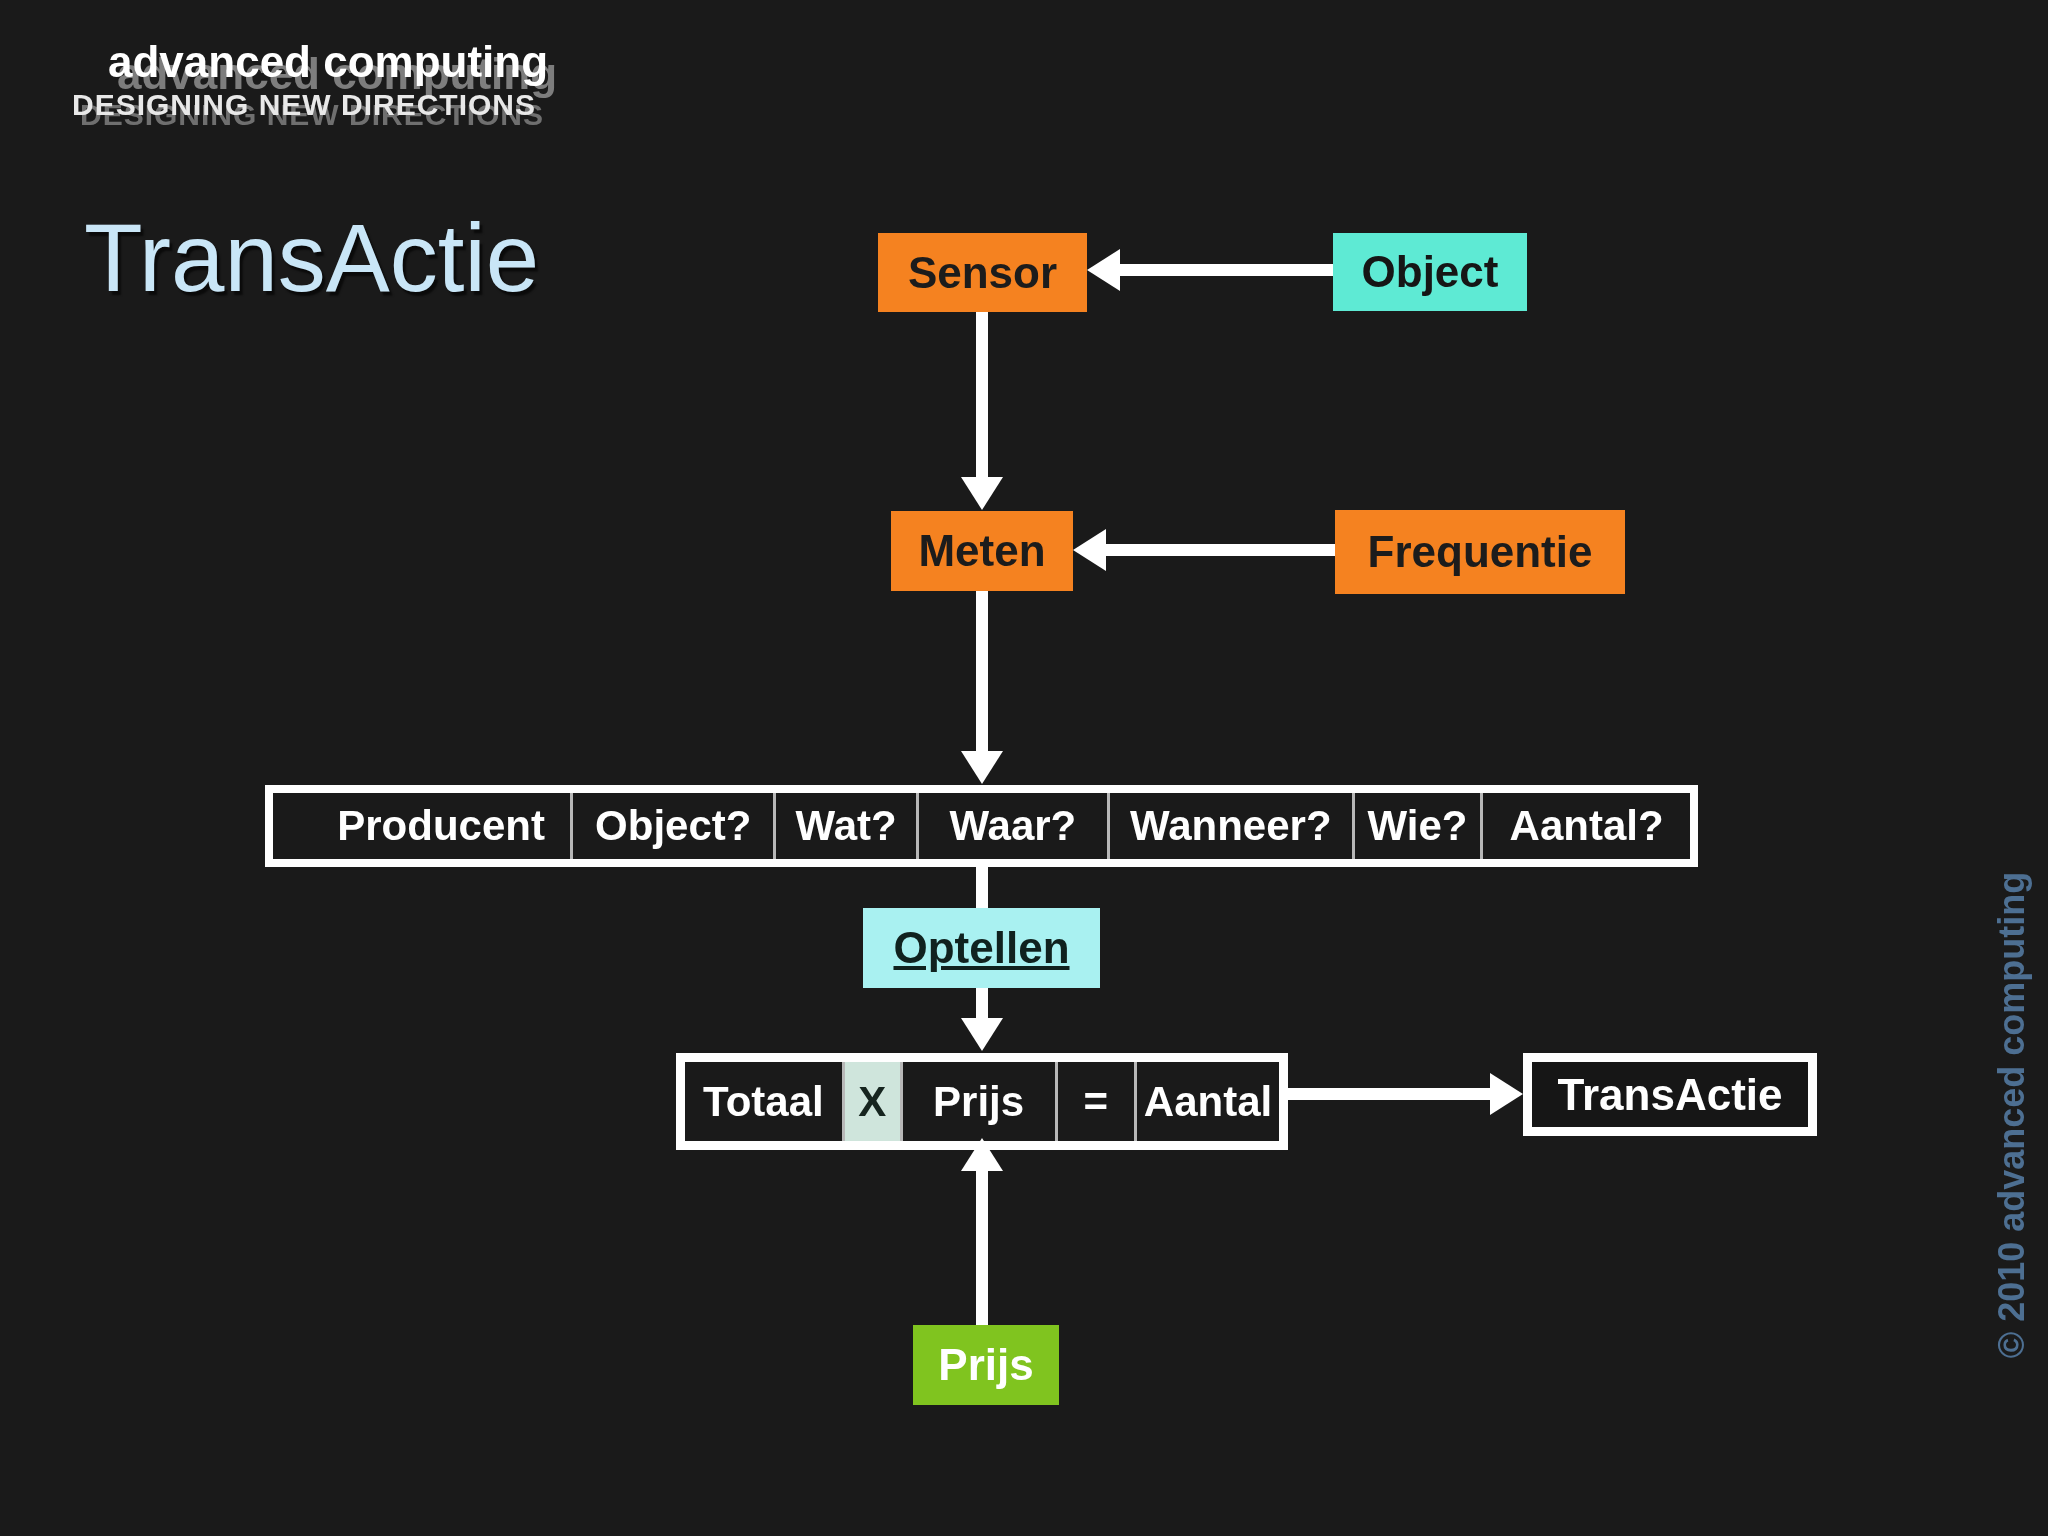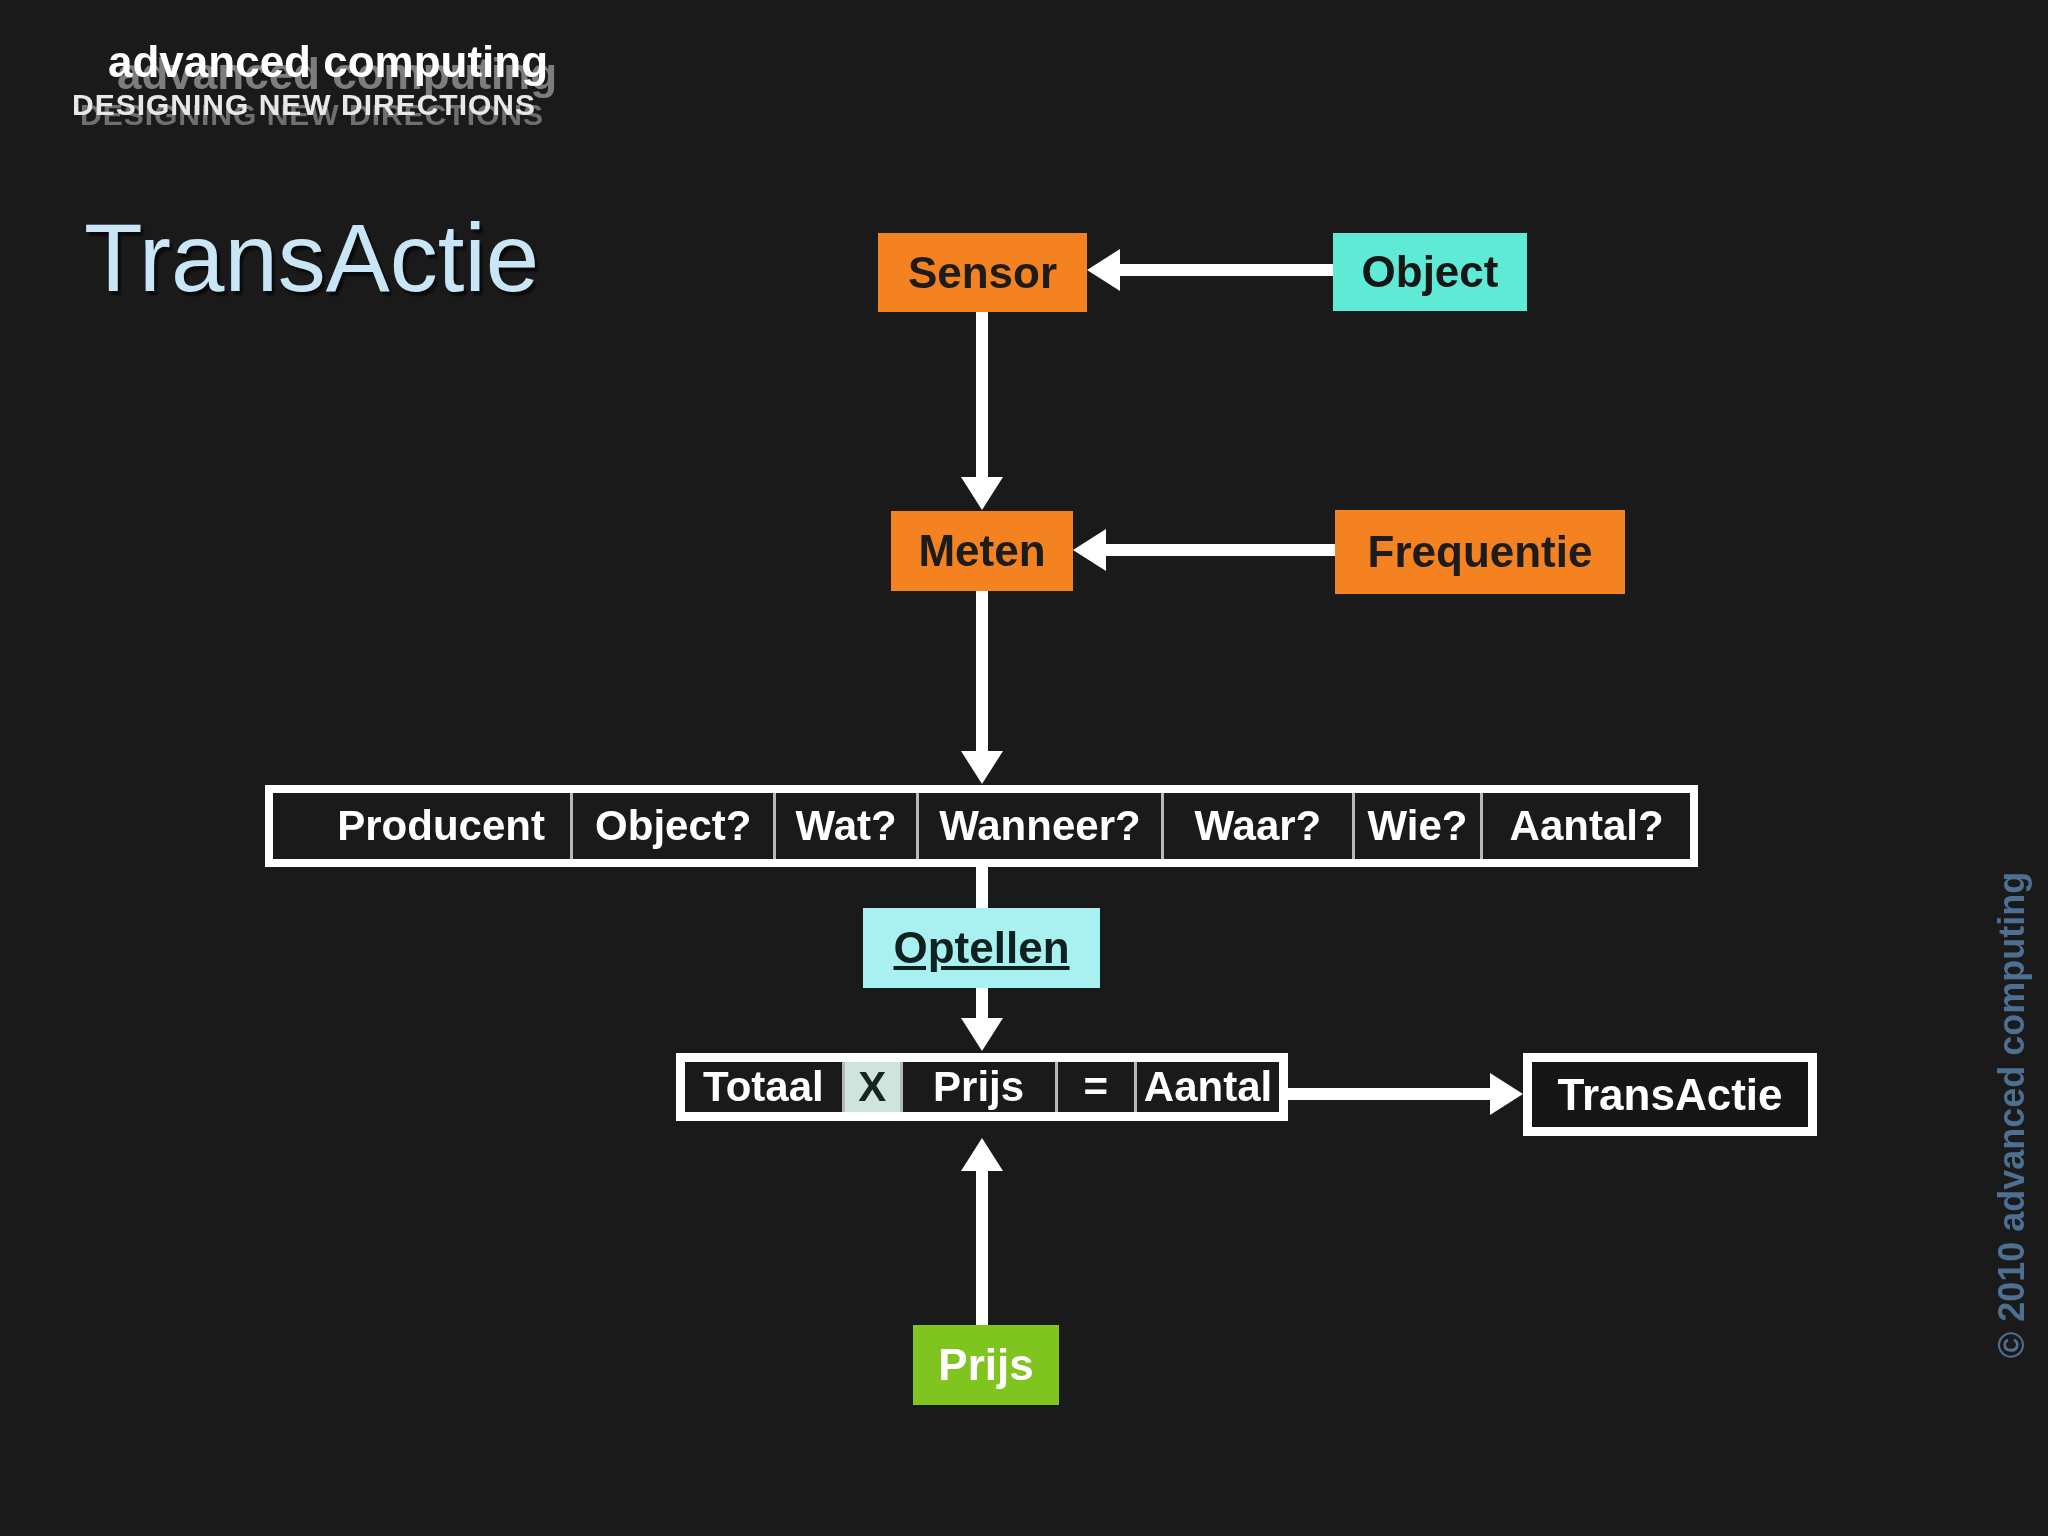--- a/index.html
+++ b/index.html
@@ -50,21 +50,21 @@
   #box-optellen   { left: 863px;  top: 908px; width: 237px; height: 80px; }
   #box-transactie { left: 1523px; top: 1053px; width: 294px; height: 83px; }
   #box-prijs      { left: 913px;  top: 1325px; width: 146px; height: 80px; }
 
   
   .seg-row {
     position: absolute; display: flex; box-sizing: border-box;
     border: 8px solid #ffffff; background: #1a1a1a;
   }
   #row-questions { left: 265px; top: 785px; width: 1433px; height: 82px; padding-left: 39px; }
-  #row-formula   { left: 676px; top: 1053px; width: 612px;  height: 68px; border-width: 9px; }
+  #row-formula   { left: 676px; top: 1053px; width: 612px;  height: 97px; border-width: 9px; }
   .seg-cell {
     display: flex; align-items: center; justify-content: center;
     color: #ffffff; font-weight: bold; font-size: 42px;
     background: #1a1a1a; border-right: 3px solid #b8b8b8;
     box-sizing: border-box; white-space: nowrap;
   }
   .seg-cell:last-child { border-right: none; }
   .cell-mint { background: #cfe5dc; color: #16251f; }
 
   
@@ -98,22 +98,22 @@
 
   <div id="box-sensor" class="node node-orange">Sensor</div>
   <div id="box-object" class="node node-white">Object</div>
   <div id="box-meten" class="node node-orange">Meten</div>
   <div id="box-frequentie" class="node node-orange">Frequentie</div>
 
   <div id="row-questions" class="seg-row">
     <div class="seg-cell" style="flex: 272 0 0;">Producent</div>
     <div class="seg-cell" style="flex: 211 0 0;">Object?</div>
     <div class="seg-cell" style="flex: 147 0 0;">Wat?</div>
+    <div class="seg-cell" style="flex: 198 0 0;">Waar?</div>
     <div class="seg-cell" style="flex: 255 0 0;">Wanneer?</div>
-    <div class="seg-cell" style="flex: 198 0 0;">Waar?</div>
     <div class="seg-cell" style="flex: 132 0 0;">Wie?</div>
     <div class="seg-cell" style="flex: 218 0 0;">Aantal?</div>
   </div>
 
   <div id="box-optellen" class="node node-cyan">Optellen</div>
 
   <div id="row-formula" class="seg-row">
     <div class="seg-cell" style="flex: 160 0 0;">Totaal</div>
     <div class="seg-cell cell-mint" style="flex: 56 0 0;">X</div>
     <div class="seg-cell" style="flex: 155 0 0;">Prijs</div>

